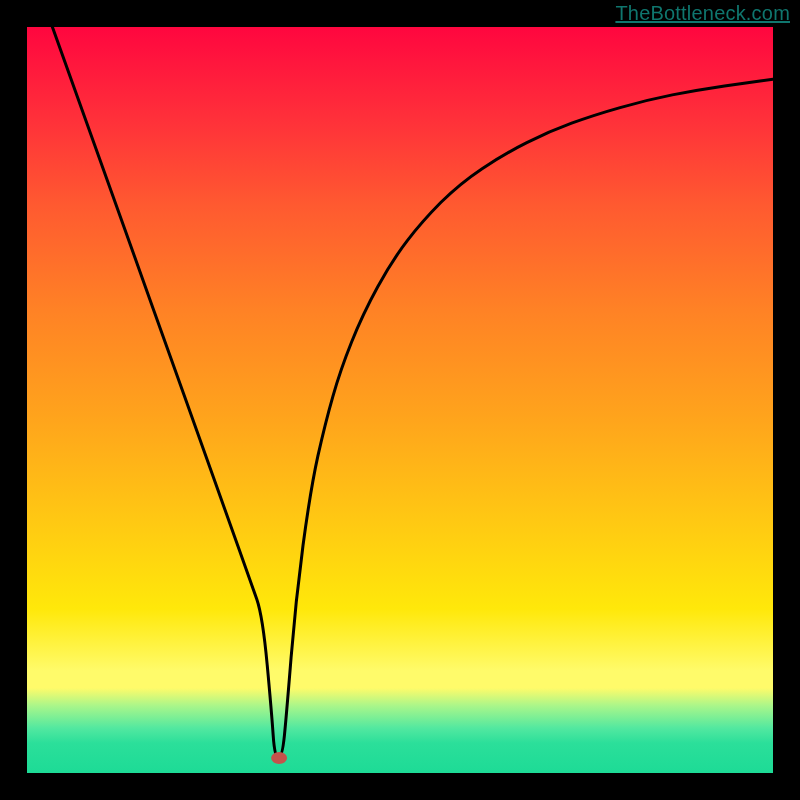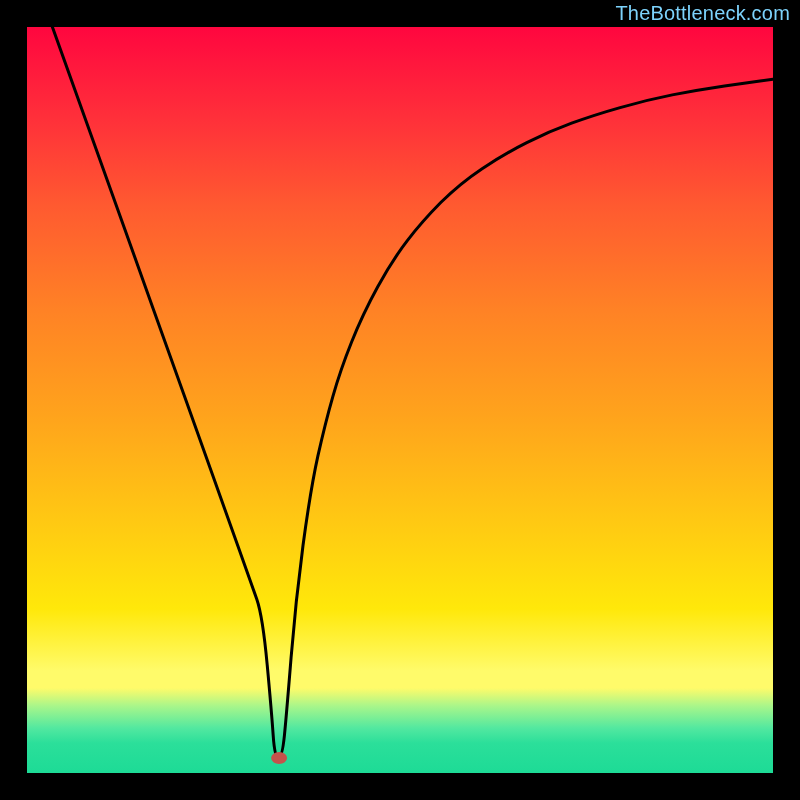--- a/index.html
+++ b/index.html
@@ -43,25 +43,26 @@
       #a9f68a 91%,
       #52e8a0 94%,
       #2bdf9a 96%,
       #1ddb96 100%
     );
   }
   .watermark {
     position: absolute;
     top: 2px;
     right: 10px;
-    color: #7dd3fc;
+    color: #0f766e;
     font-size: 20px;
     font-weight: 400;
     letter-spacing: 0.2px;
     user-select: none;
+    text-decoration: underline;
   }
   .curve-svg {
     position: absolute;
     inset: 0;
     width: 100%;
     height: 100%;
   }
 </style>
 </head>
 <body>

